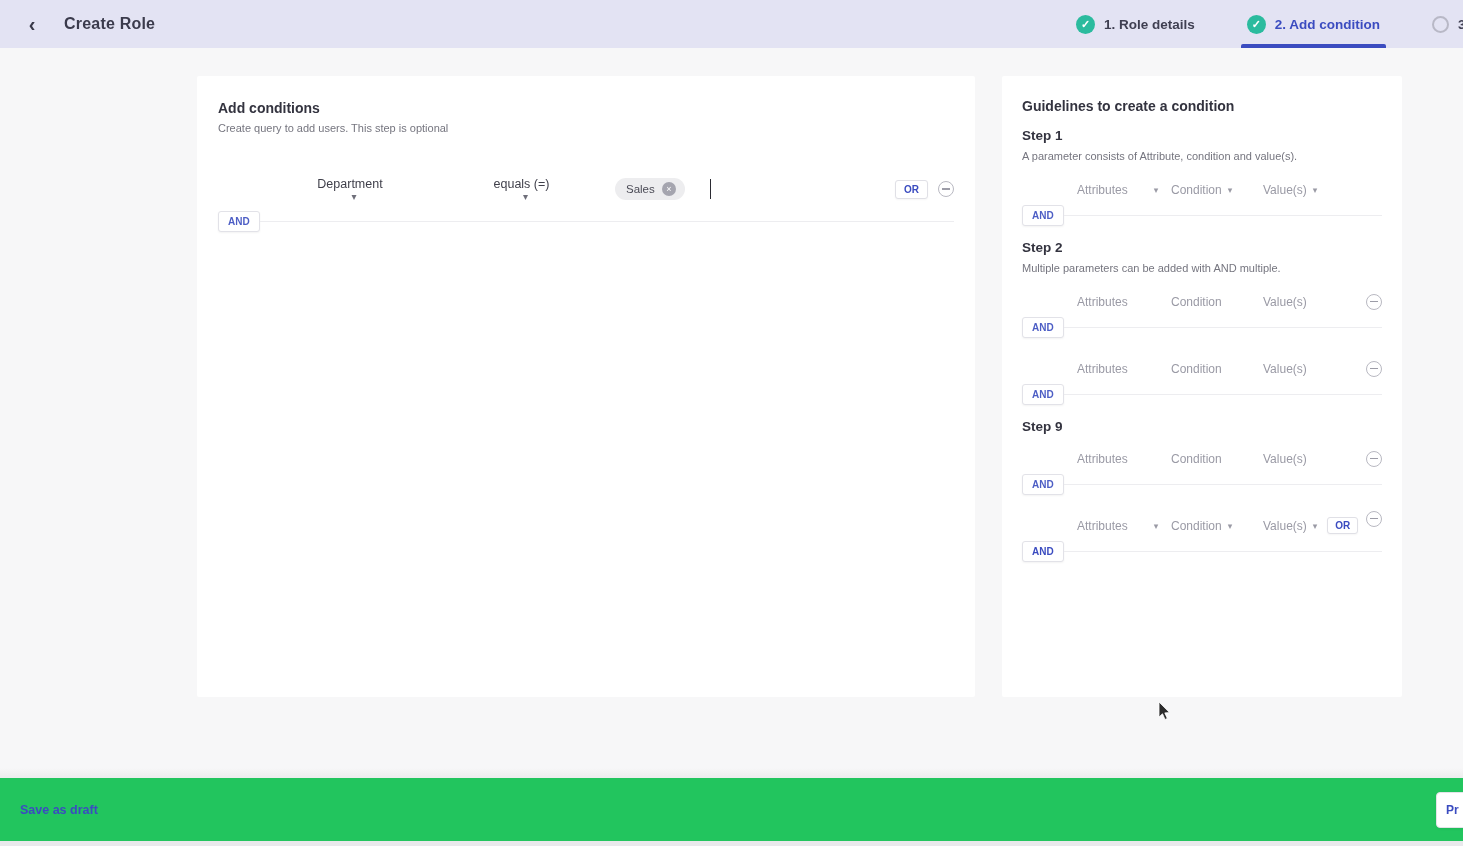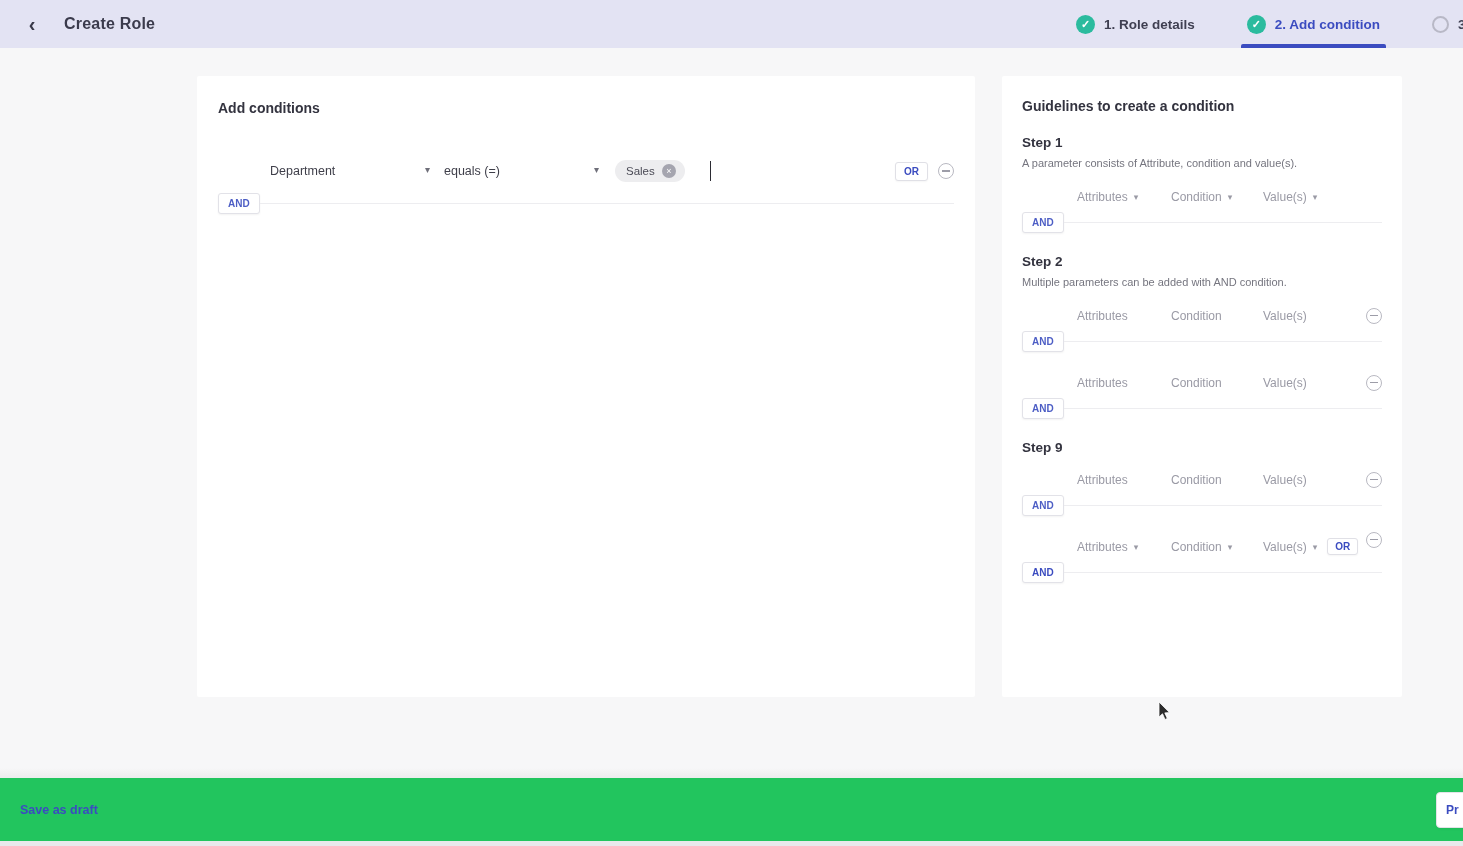--- a/index.html
+++ b/index.html
@@ -63,22 +63,22 @@
 
   .panel-title { font-size:14px; font-weight:700; color:#33333f; }
   .panel-subtitle { font-size:11px; color:#75757f; margin-top:6px; }
 
   
   .cond-row {
     margin-top:40px; padding-left:52px; padding-right:0;
     display:flex; align-items:center; height:30px;
   }
   .select-ctl {
-    display:flex; justify-content:space-between;
-    font-size:12.5px; color:#3f3f4a; cursor:pointer;
+    display:flex; align-items:center; justify-content:space-between;
+    font-size:12.5px; color:#3f3f4a; cursor:pointer;flex-direction:column;
   }
   .select-ctl .chev { color:#6f6f7a; font-size:10px; margin-left:8px; }
   .attr-select { width:160px; }
   .op-select { width:155px; margin-left:14px; }
   .value-area {
     flex:1; margin-left:16px; display:flex; align-items:center; gap:25px;
     min-height:28px; cursor:text;
   }
   .tag {
     display:inline-flex; align-items:center; gap:7px;
@@ -111,33 +111,33 @@
   .and-line-row { display:flex; align-items:center; margin-top:7px; }
   .and-badge {
     background:#ffffff; border:1px solid #e2e2e8; border-radius:3px;
     padding:4px 9px; font-size:10px; font-weight:700; color:#4d5ec5;
     box-shadow:0 1px 2px rgba(0,0,0,0.05); cursor:pointer; flex:0 0 auto;
   }
   .and-badge.strong { color:#3b4cc0; }
   .and-line { flex:1; height:1px; background:#ededf0; }
 
   
-  .g-step { margin-top:21px; }
+  .g-step { margin-top:14px; }
   .g-step:first-of-type { margin-top:22px; }
   .g-heading { font-size:13.5px; font-weight:700; color:#33333f; }
   .g-desc { font-size:11px; color:#75757f; margin-top:6px; line-height:1.45; max-width:330px; }
   .g-row {
     display:flex; align-items:center; margin-top:16px; padding-left:55px;
     height:18px;
   }
   .g-label {
     font-size:12px; color:#9a9aa5; display:flex; align-items:center;
   }
   .g-label .chev { font-size:9px; color:#9a9aa5; margin-left:6px; }
-  .g-label.w1 { width:94px; }
+  .g-label.w1 { width:94px;gap:20px; }
   .g-label.w2 { width:92px; }
   .g-or {
     margin-left:10px;
     background:#ffffff; border:1px solid #e0e0e6; border-radius:3px;
     padding:2px 7px; font-size:10px; font-weight:700; color:#3b4cc0;
     box-shadow:0 1px 2px rgba(0,0,0,0.04);
   }
   .g-row .minus-icon { margin-left:auto; }
   .g-and-row { display:flex; align-items:center; margin-top:6px; }
 
@@ -189,20 +189,21 @@
     </div>
     <div class="step">
       <span class="empty-circle"></span>
       <span>3. Applica</span>
     </div>
   </div>
 </div>
 
 <div class="card conditions">
   <div class="panel-title">Add conditions</div>
+  <div class="panel-subtitle">Create query to add users. This step is optional</div>
 
   <div class="cond-row">
     <div class="select-ctl attr-select">
       <span>Department</span>
       <span class="chev">▾</span>
     </div>
     <div class="select-ctl op-select">
       <span>equals (=)</span>
       <span class="chev">▾</span>
     </div>
@@ -246,21 +247,21 @@
       </span>
     </div>
     <div class="g-and-row">
       <span class="and-badge">AND</span>
       <span class="and-line"></span>
     </div>
   </div>
 
   <div class="g-step">
     <div class="g-heading">Step 2</div>
-    <div class="g-desc">Multiple parameters can be added with AND condition.</div>
+    <div class="g-desc">Multiple parameters can be added with AND multiple.</div>
     <div class="g-row">
       <span class="g-label w1">Attributes</span>
       <span class="g-label w2">Condition</span>
       <span class="g-label">Value(s)</span>
       <span class="minus-icon"></span>
     </div>
     <div class="g-and-row">
       <span class="and-badge">AND</span>
       <span class="and-line"></span>
     </div>

